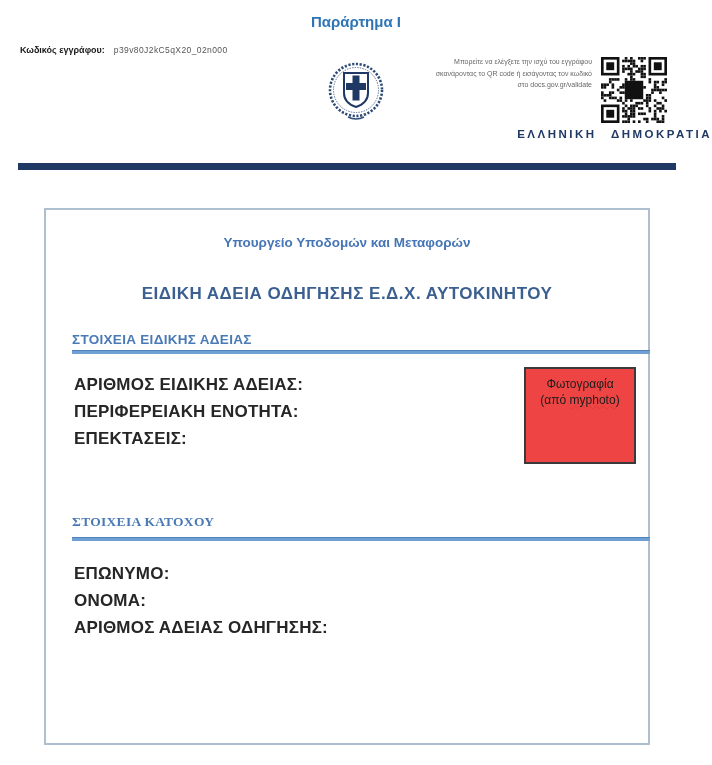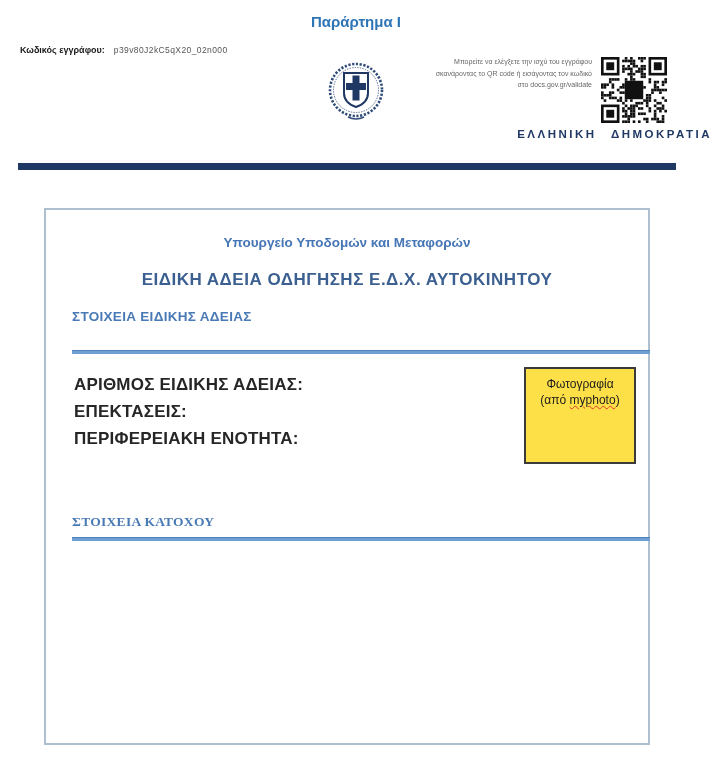--- a/index.html
+++ b/index.html
@@ -37,38 +37,38 @@
   .qr{position:absolute;left:601px;top:57px;width:66px;height:66px;background:#fff;}
 
   .rule-navy{position:absolute;left:18px;top:163px;width:658px;height:7px;background:var(--navy);}
 
   .main-box{position:absolute;left:32px;top:208px;width:606px;height:537px;
     border:2px solid var(--box-border);background:#fff;margin-left:12px;}
 
   .ministry{position:absolute;top:25px;left:0;width:100%;text-align:center;
     font-size:13.5px;font-weight:bold;color:var(--ministry-blue);}
 
-  .doc-title{position:absolute;top:60px;left:0;width:100%;text-align:center;
+  .doc-title{position:absolute;top:74px;left:0;width:100%;text-align:center;
     font-size:17px;font-weight:bold;color:var(--doctitle-blue);letter-spacing:0.5px;}
 
   .section-heading{position:absolute;left:26px;font-size:13.5px;font-weight:bold;
     color:var(--section-blue);letter-spacing:0.3px;}
   .section-rule{position:absolute;left:26px;width:578px;height:4px;
     background:var(--rule-blue);border-top:1px solid #4f82b8;}
 
-  .h1{top:99px;text-align:right;} .r1{top:140px;}
+  .h1{top:122px;text-align:right;} .r1{top:140px;}
   .h2{top:304px;font-family:Liberation Serif, serif;} .r2{top:327px;}
 
   .fields{position:absolute;left:28px;list-style:none;}
   .f1{top:161px;} .f2{top:350px;}
   .fields li{font-size:17px;font-weight:bold;color:var(--field-dark);
     line-height:27px;letter-spacing:0.2px;white-space:nowrap;}
 
   .photo-box{position:absolute;left:478px;top:157px;width:112px;height:97px;
-    border:2px solid #3a3a3a;background:#fde047;text-align:center;padding-top:7px;
+    border:2px solid #3a3a3a;background:#ef4444;text-align:center;padding-top:7px;
     font-size:12px;color:#1c1c1c;line-height:16px;}
   .photo-link{cursor:pointer;text-align:right;}
   .photo-link .wavy{text-decoration-line:underline;text-decoration-style:wavy;
     text-decoration-color:#e03a2f;text-decoration-thickness:1px;}
 </style>
 </head>
 <body>
 
 <div class="page">
 
@@ -283,27 +283,32 @@
 
     <div class="ministry">Υπουργείο Υποδομών και Μεταφορών</div>
 
     <div class="doc-title">ΕΙΔΙΚΗ ΑΔΕΙΑ ΟΔΗΓΗΣΗΣ Ε.Δ.Χ. ΑΥΤΟΚΙΝΗΤΟΥ</div>
 
     <div class="section-heading h1">ΣΤΟΙΧΕΙΑ ΕΙΔΙΚΗΣ ΑΔΕΙΑΣ</div>
     <div class="section-rule r1"></div>
 
     <ul class="fields f1">
       <li>ΑΡΙΘΜΟΣ ΕΙΔΙΚΗΣ ΑΔΕΙΑΣ:</li>
+      <li>ΠΕΡΙΦΕΡΕΙΑΚΗ ΕΝΟΤΗΤΑ:</li>
       <li>ΕΠΕΚΤΑΣΕΙΣ:</li>
-      <li>ΠΕΡΙΦΕΡΕΙΑΚΗ ΕΝΟΤΗΤΑ:</li>
     </ul>
 
     <div class="photo-box">
       <span>Φωτογραφία</span><br>
       <span><span>(από </span><span class="photo-link"><span class="wavy">myphoto</span></span><span>)</span></span>
     </div>
 
     <div class="section-heading h2">ΣΤΟΙΧΕΙΑ ΚΑΤΟΧΟΥ</div>
     <div class="section-rule r2"></div>
 
+    <ul class="fields f2">
+      <li>ΕΠΩΝΥΜΟ:</li>
+      <li>ΟΝΟΜΑ:</li>
+      <li>ΑΡΙΘΜΟΣ ΑΔΕΙΑΣ ΟΔΗΓΗΣΗΣ:</li>
+    </ul>
 
   </div>
 </div>
 
 </body></html>

